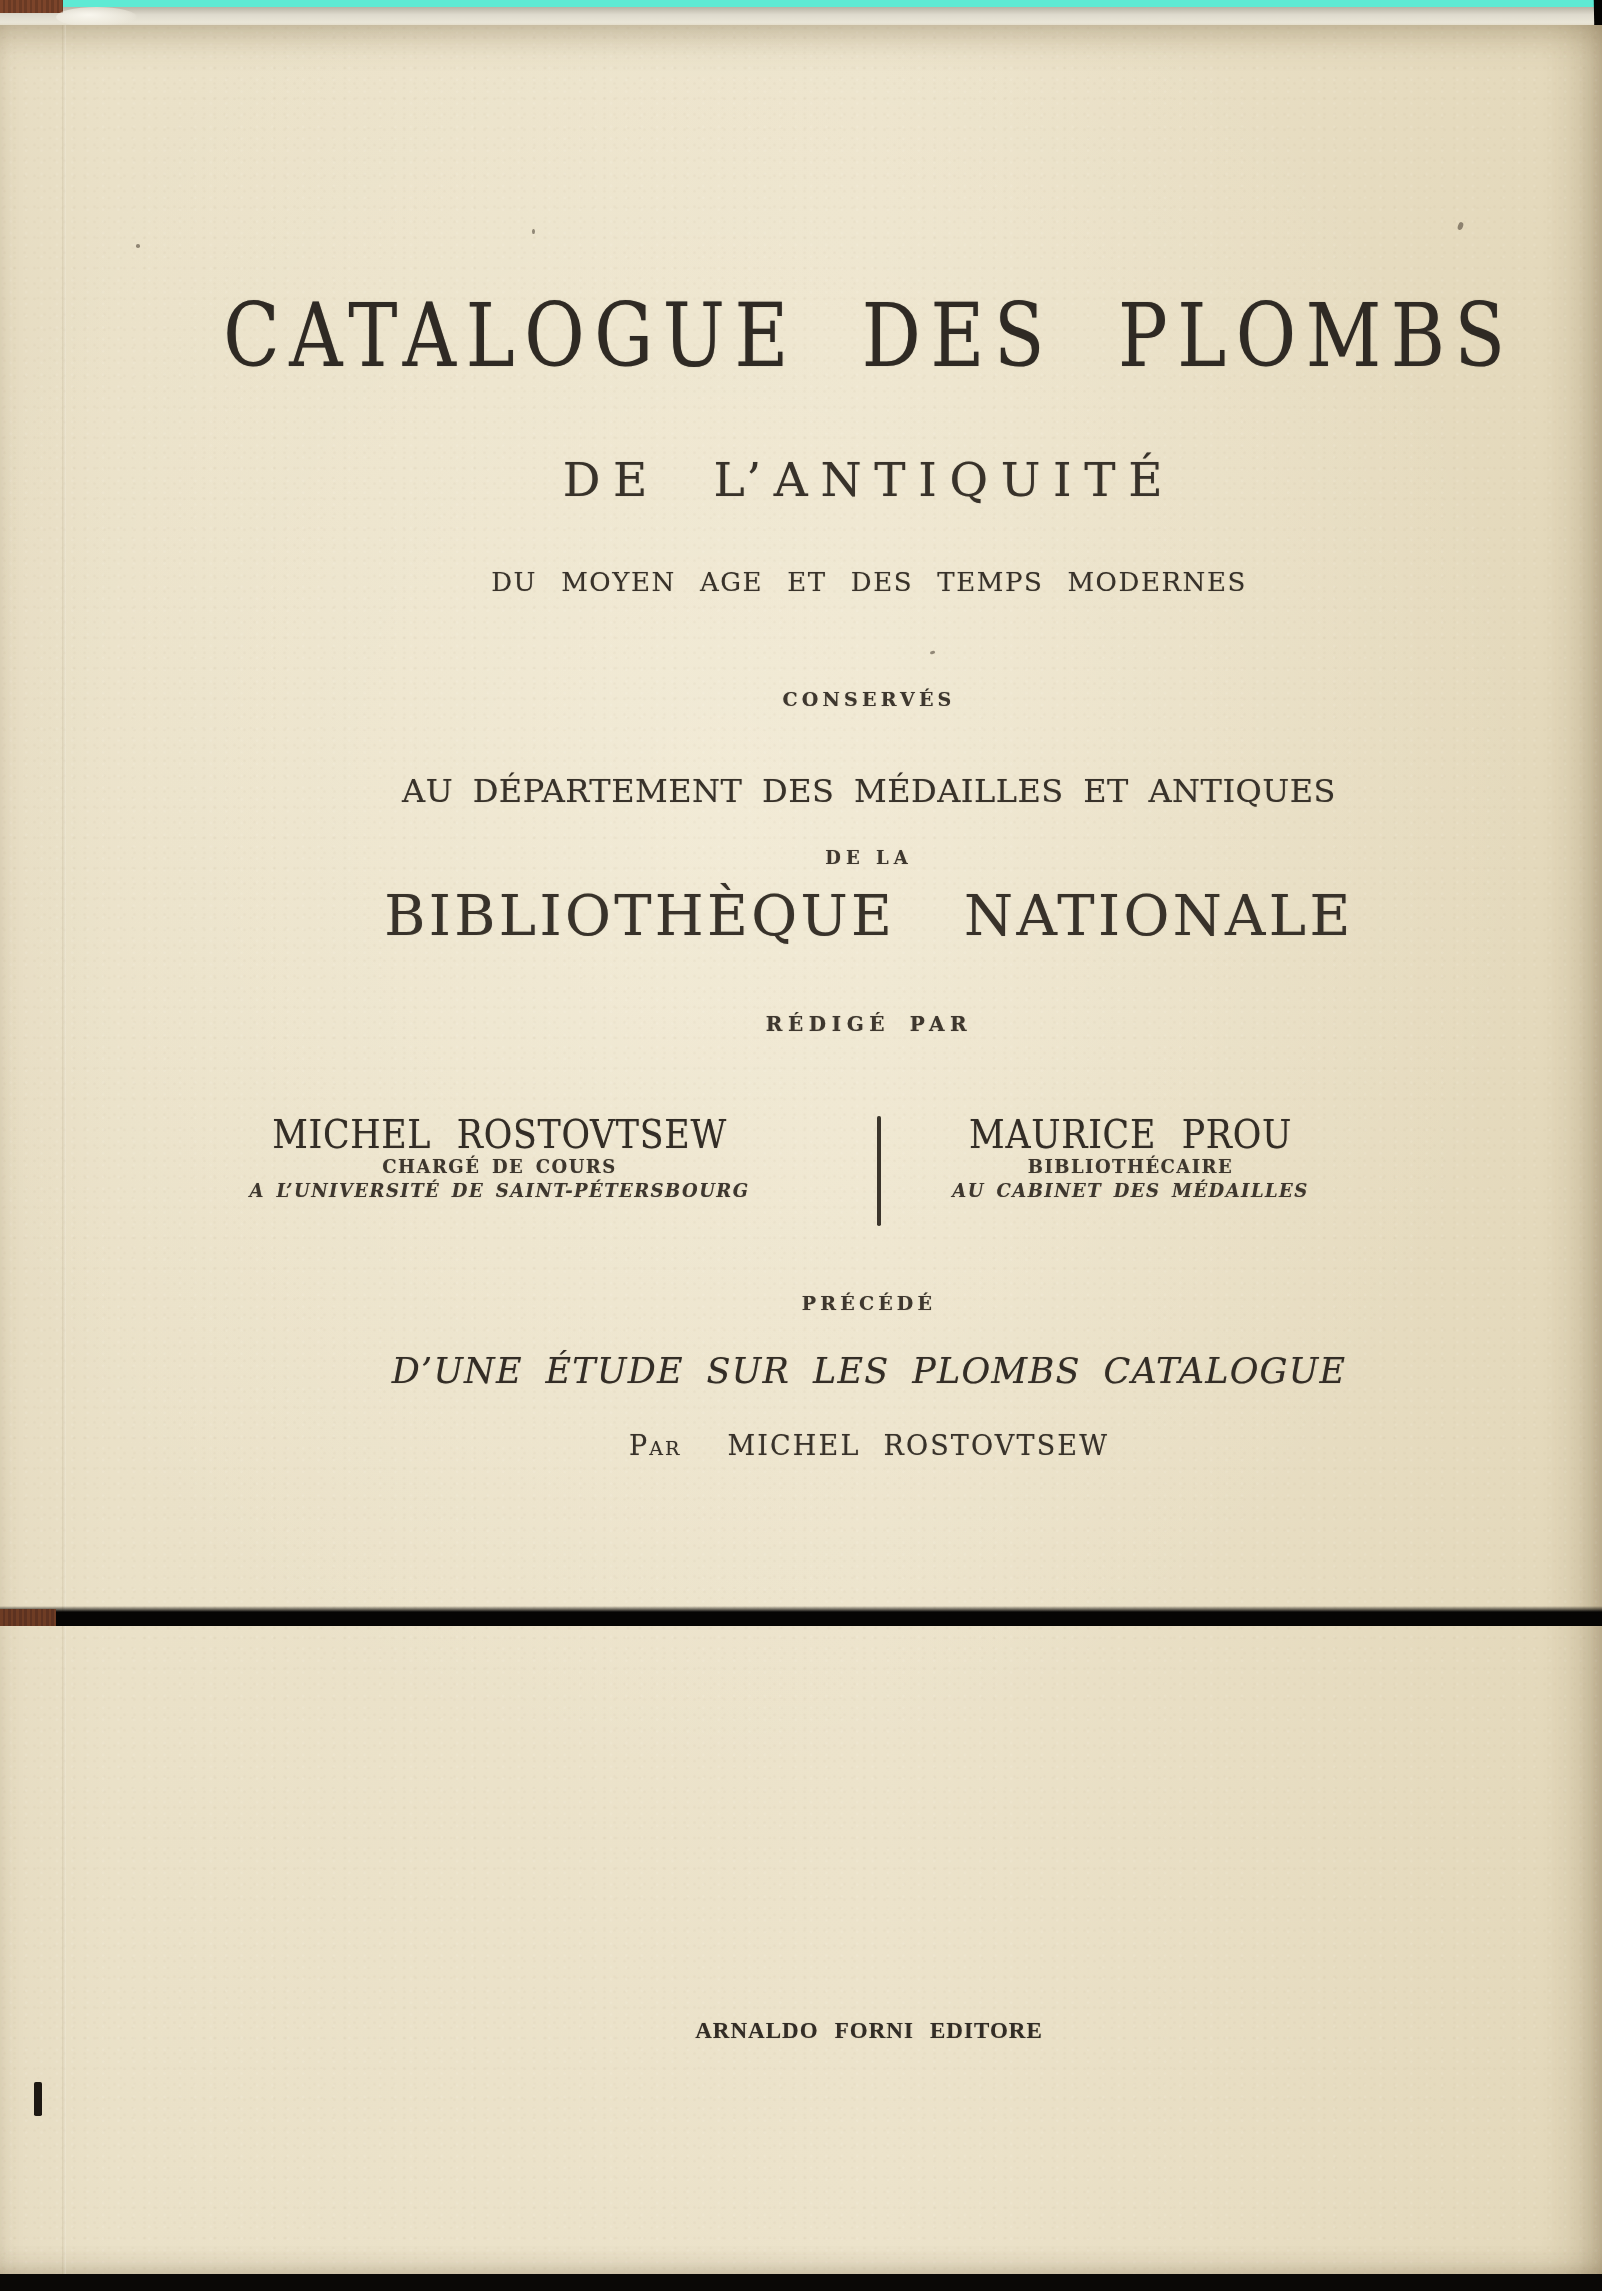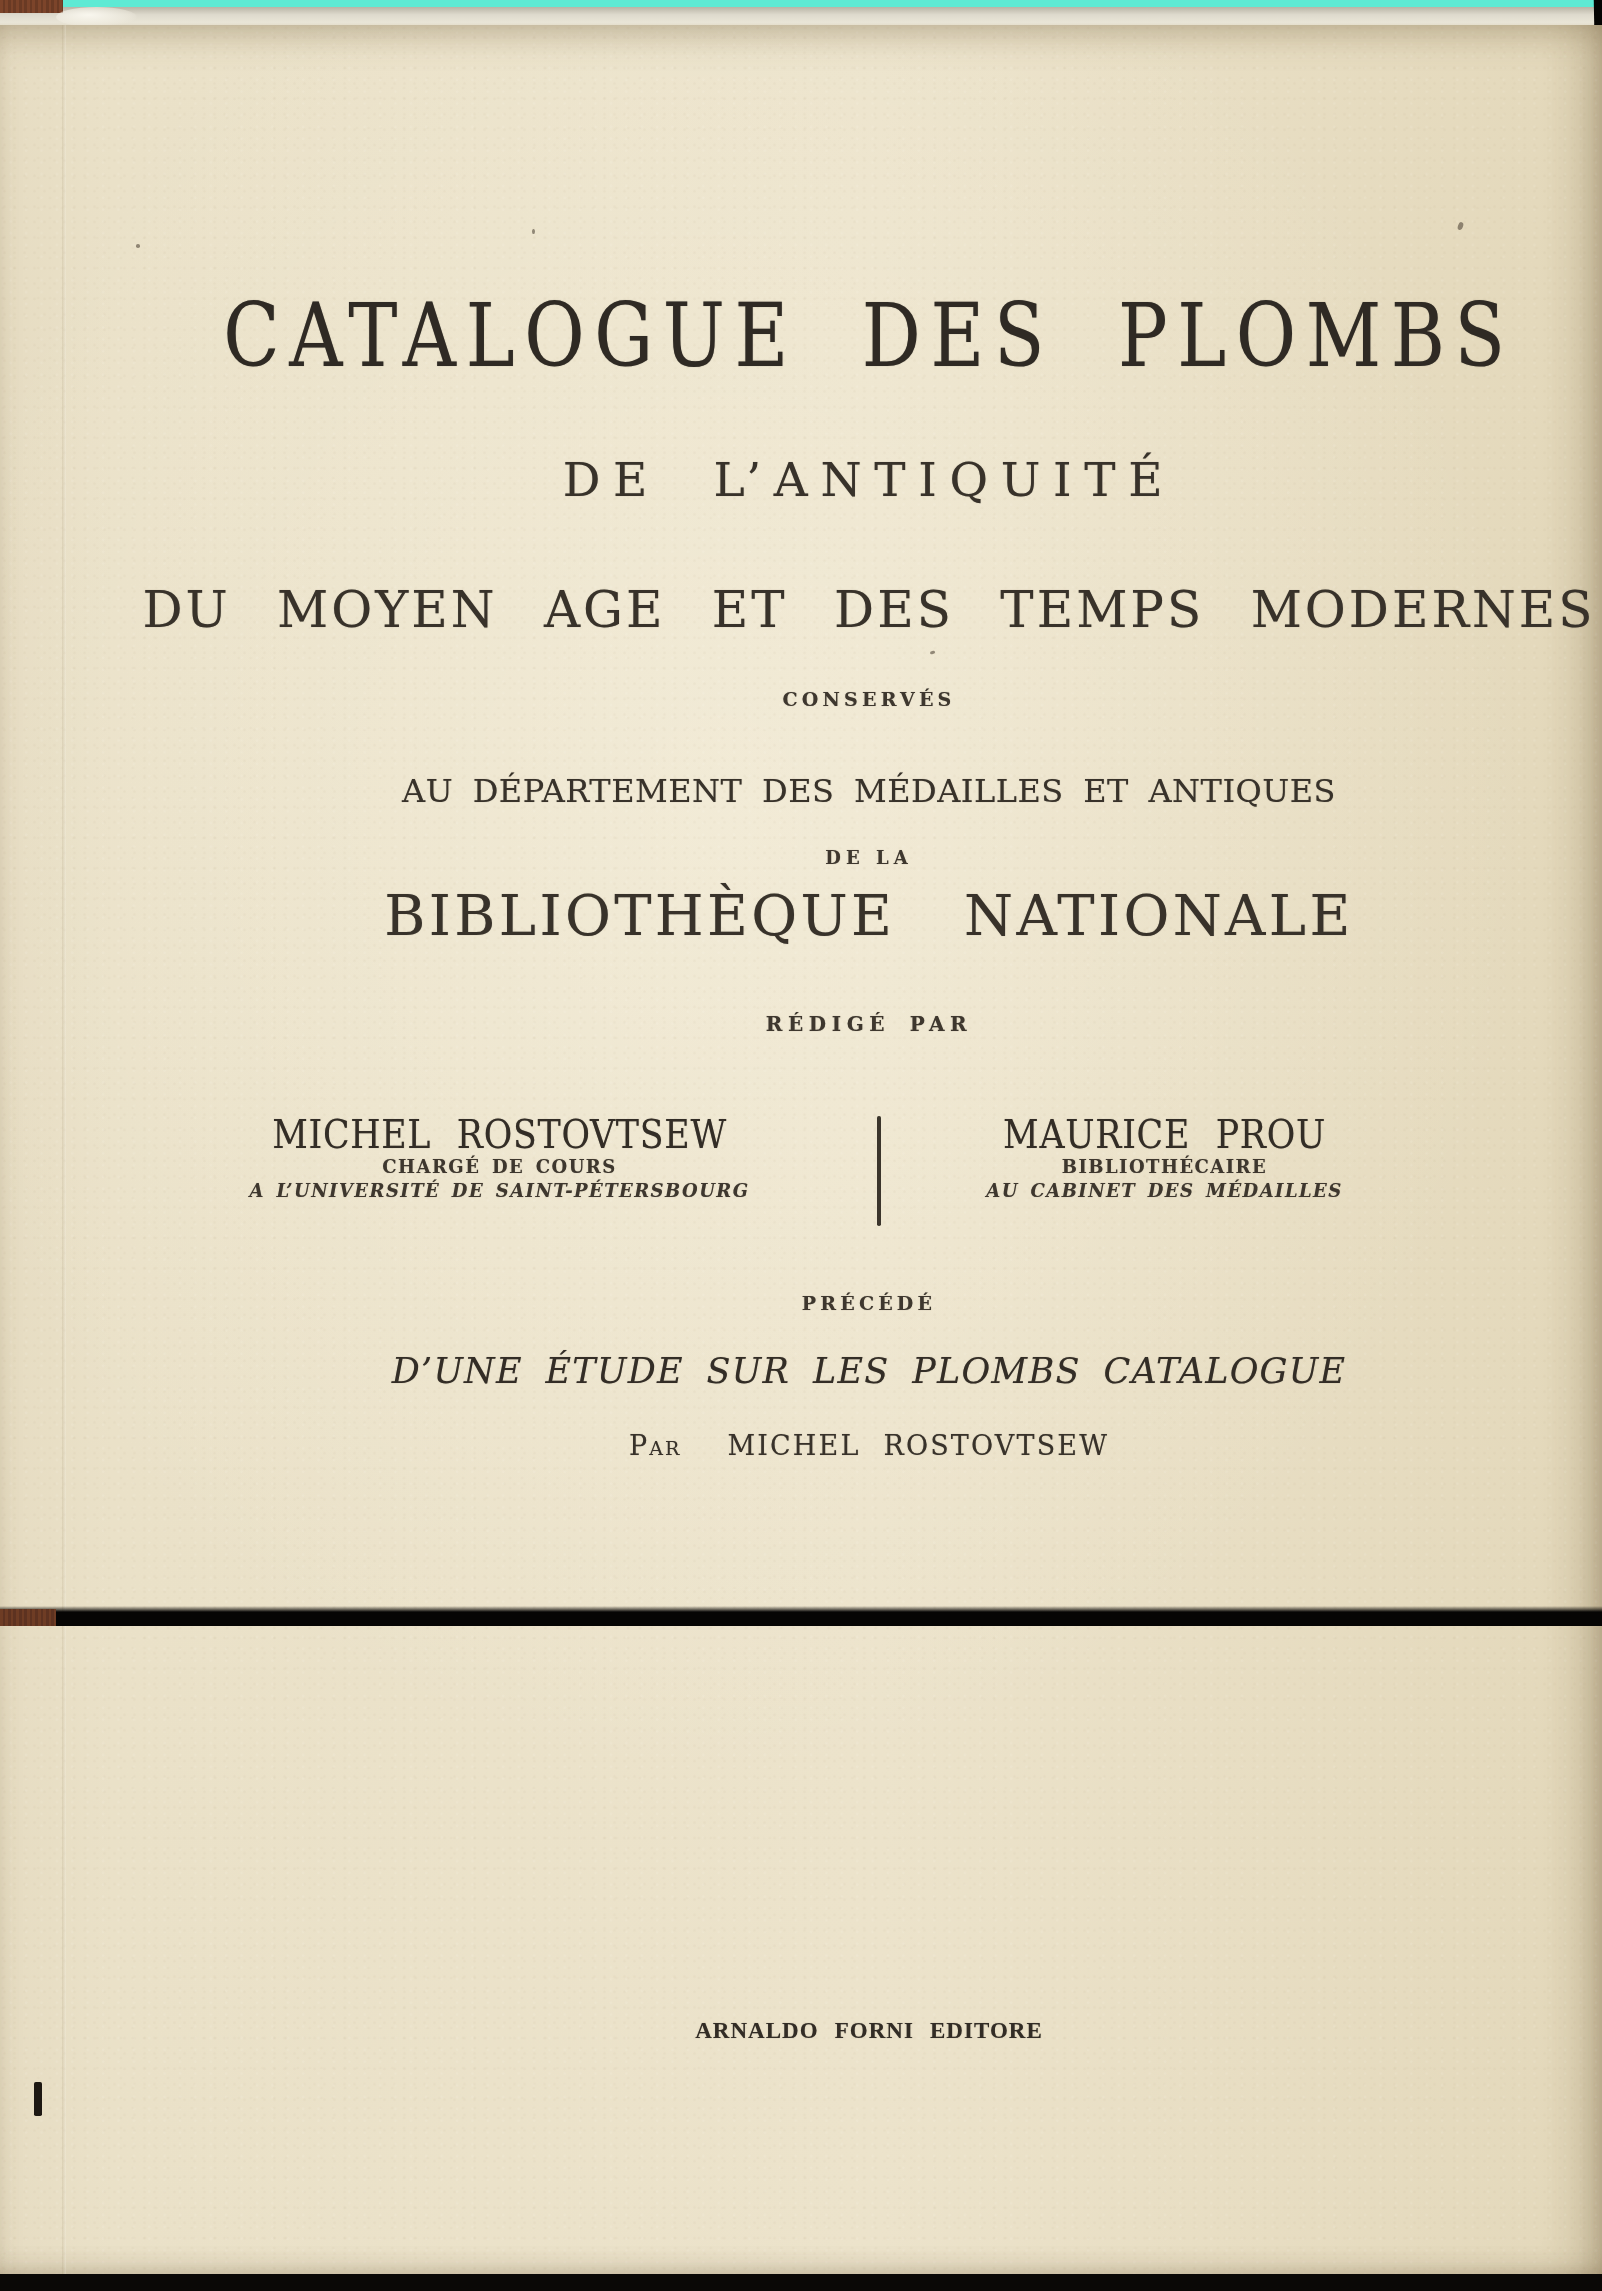--- a/index.html
+++ b/index.html
@@ -64,31 +64,31 @@
     position: absolute; left: 136px; right: 0;
     text-align: center; line-height: 1; white-space: nowrap;
     color: #38322a;
     text-shadow: 0 0 0.9px rgba(56,50,42,.45);
   }
   .main-title {
     top: 267px; font-size: 76px; letter-spacing: .13em; word-spacing: .42em;
     color: #2f2a24; transform: scale(.97, 1.16); transform-origin: 50% 0;
   }
   .sub1 { top: 431px; font-size: 47px; letter-spacing: .27em; word-spacing: .55em; }
-  .sub2 { top: 560px; font-size: 50px; letter-spacing: .06em; word-spacing: .55em; }
+  .sub2 { top: 544px; font-size: 26px; letter-spacing: .06em; word-spacing: .55em; }
   .small-label { font-weight: 700; color: #3e372e; }
   .conserves { top: 665px; font-size: 19px; letter-spacing: .22em; }
   .location1 { top: 750px; font-size: 32px; letter-spacing: .015em; word-spacing: .28em; }
   .location2 { top: 824px; font-size: 18px; letter-spacing: .28em; }
   .institution { top: 863px; font-size: 56px; letter-spacing: .06em; word-spacing: .85em; }
   .redige { top: 989px; font-size: 20px; letter-spacing: .28em; word-spacing: .35em; }
 
   .author-block { position: absolute; top: 1086px; width: 543px; text-align: center; }
   .author-left { left: 228px; }
-  .author-right { left: 893px; }
+  .author-right { left: 859px; }
   .author-name {
     font-size: 40px; line-height: 1.18; color: #332d26;
     letter-spacing: .02em; word-spacing: .4em; white-space: nowrap;
     transform: scaleX(.87); transform-origin: 50% 0;
     text-shadow: 0 0 0.9px rgba(51,45,38,.45);
   }
   .author-role {
     font-size: 18px; font-weight: 700; color: #3e372e; line-height: 1;
     letter-spacing: .08em; word-spacing: .22em; white-space: nowrap;
     text-shadow: 0 0 0.9px rgba(62,55,46,.4);

